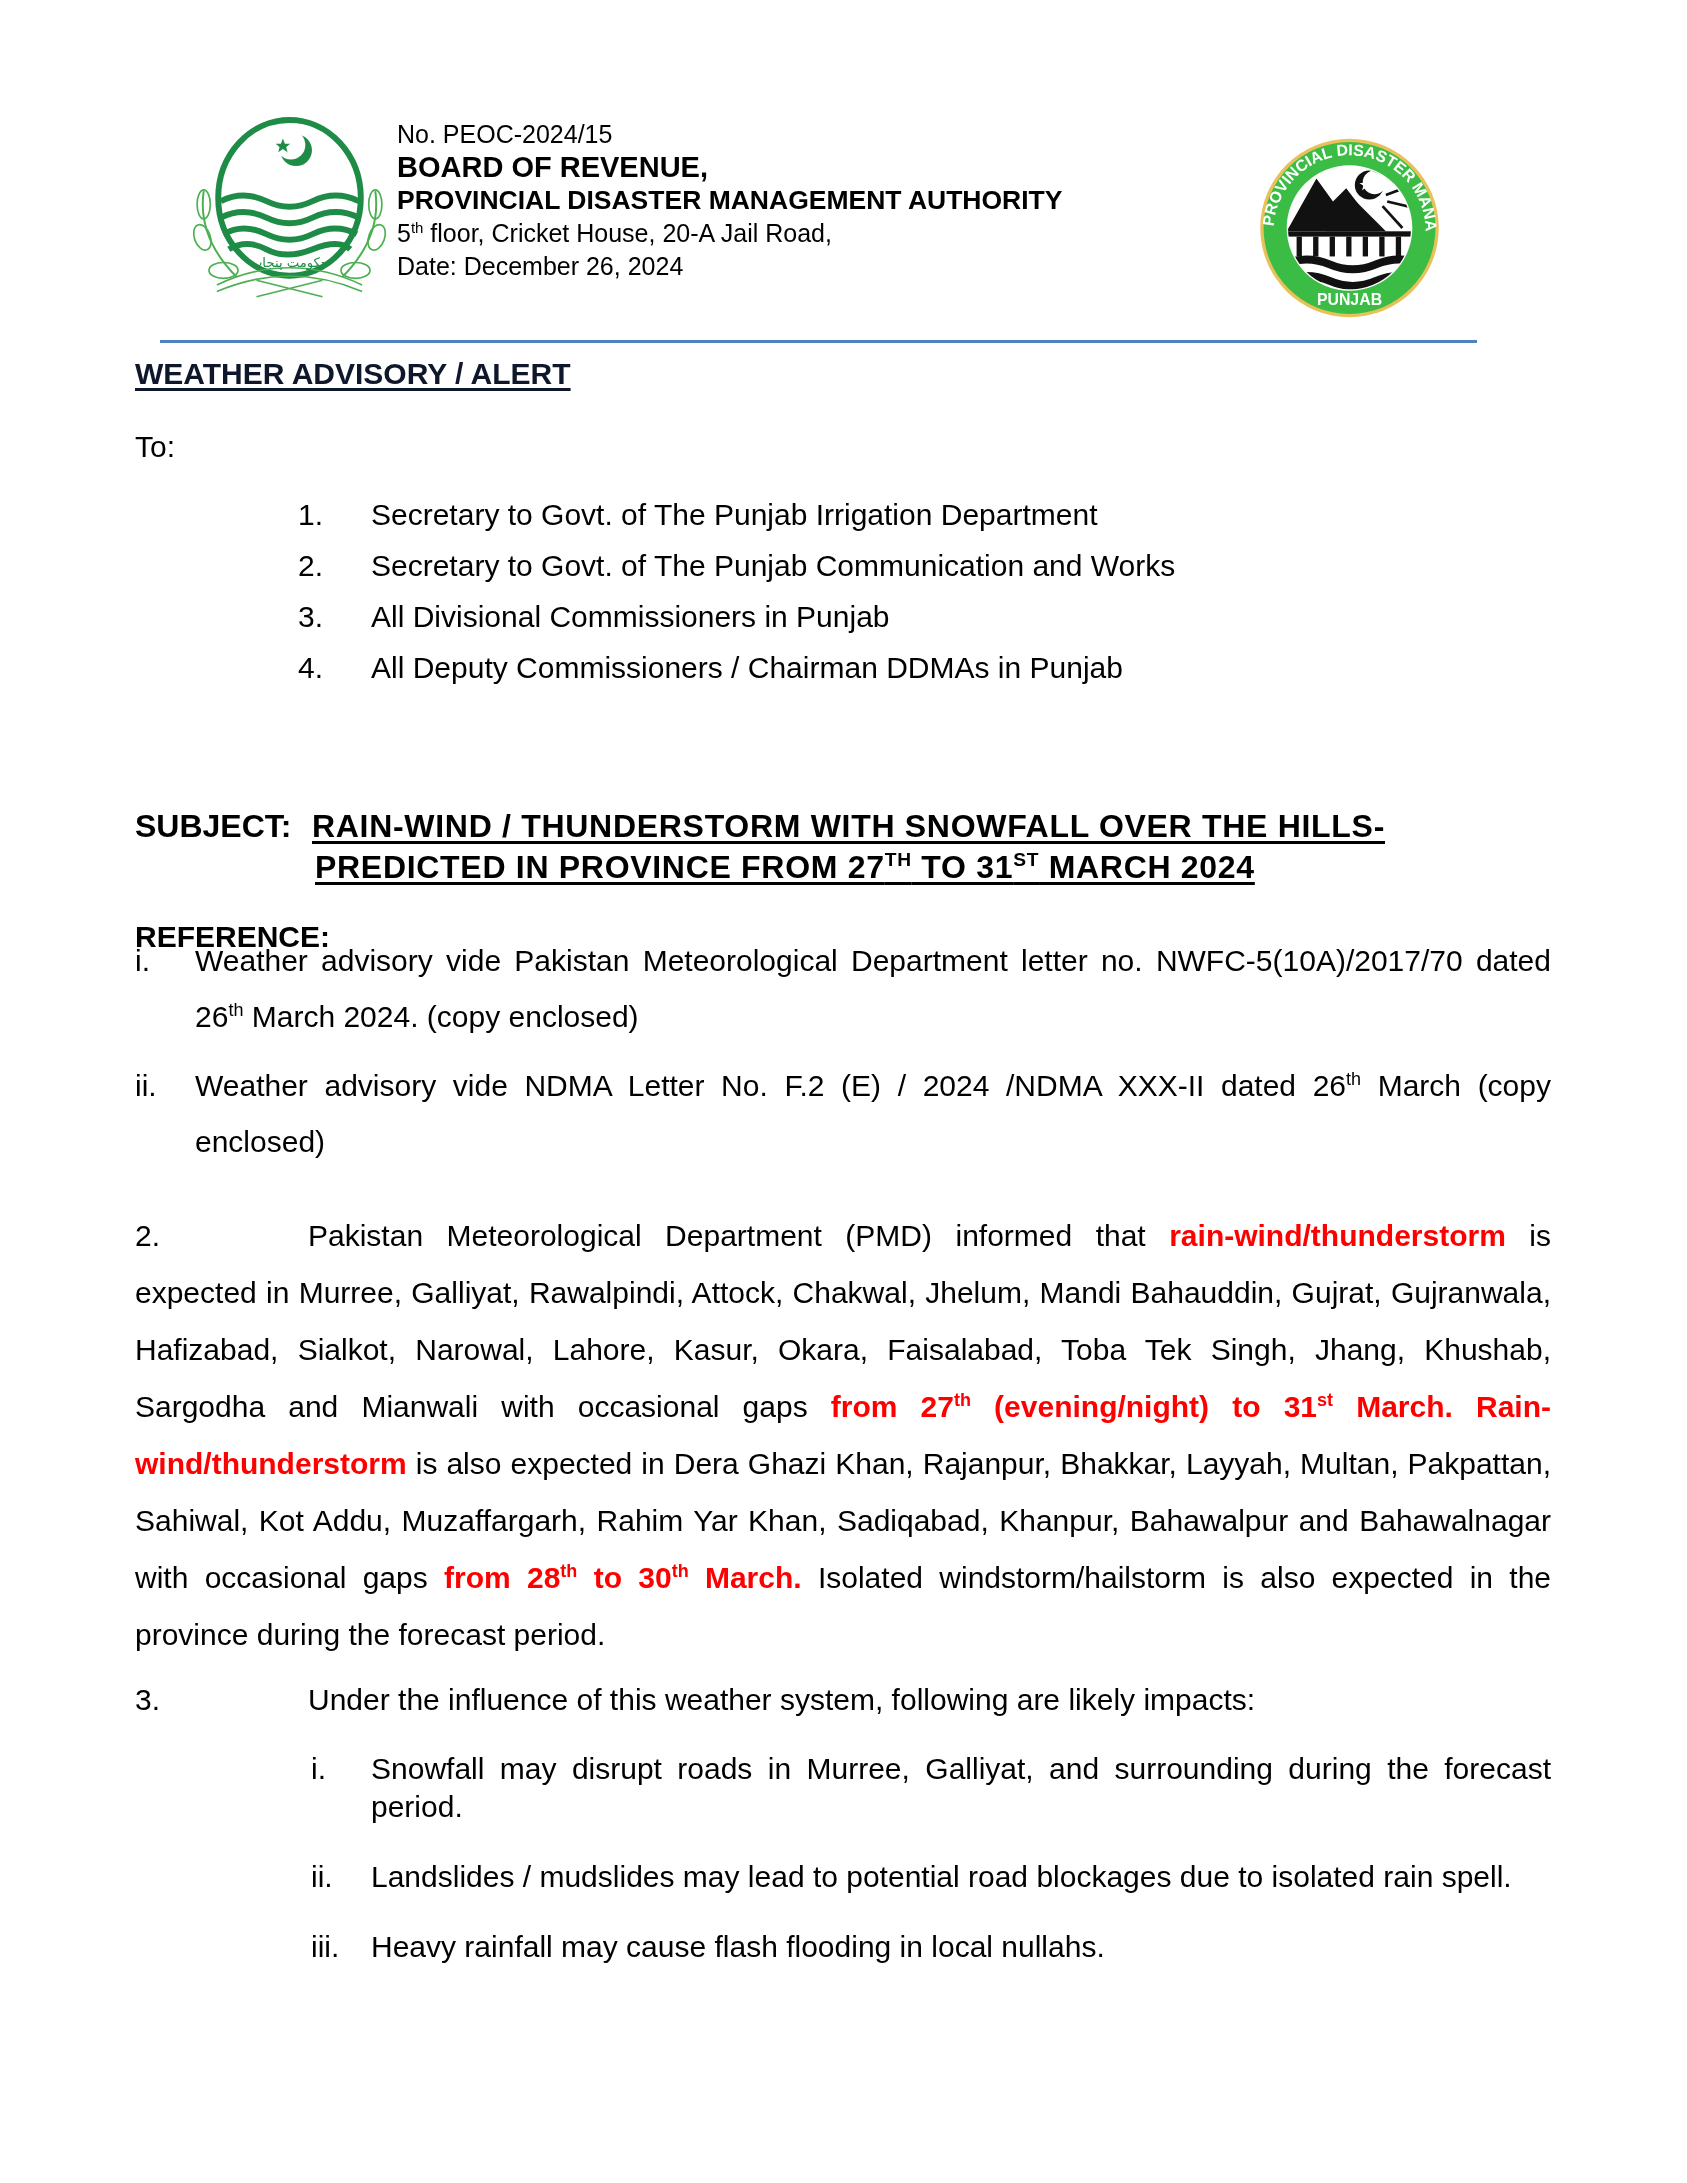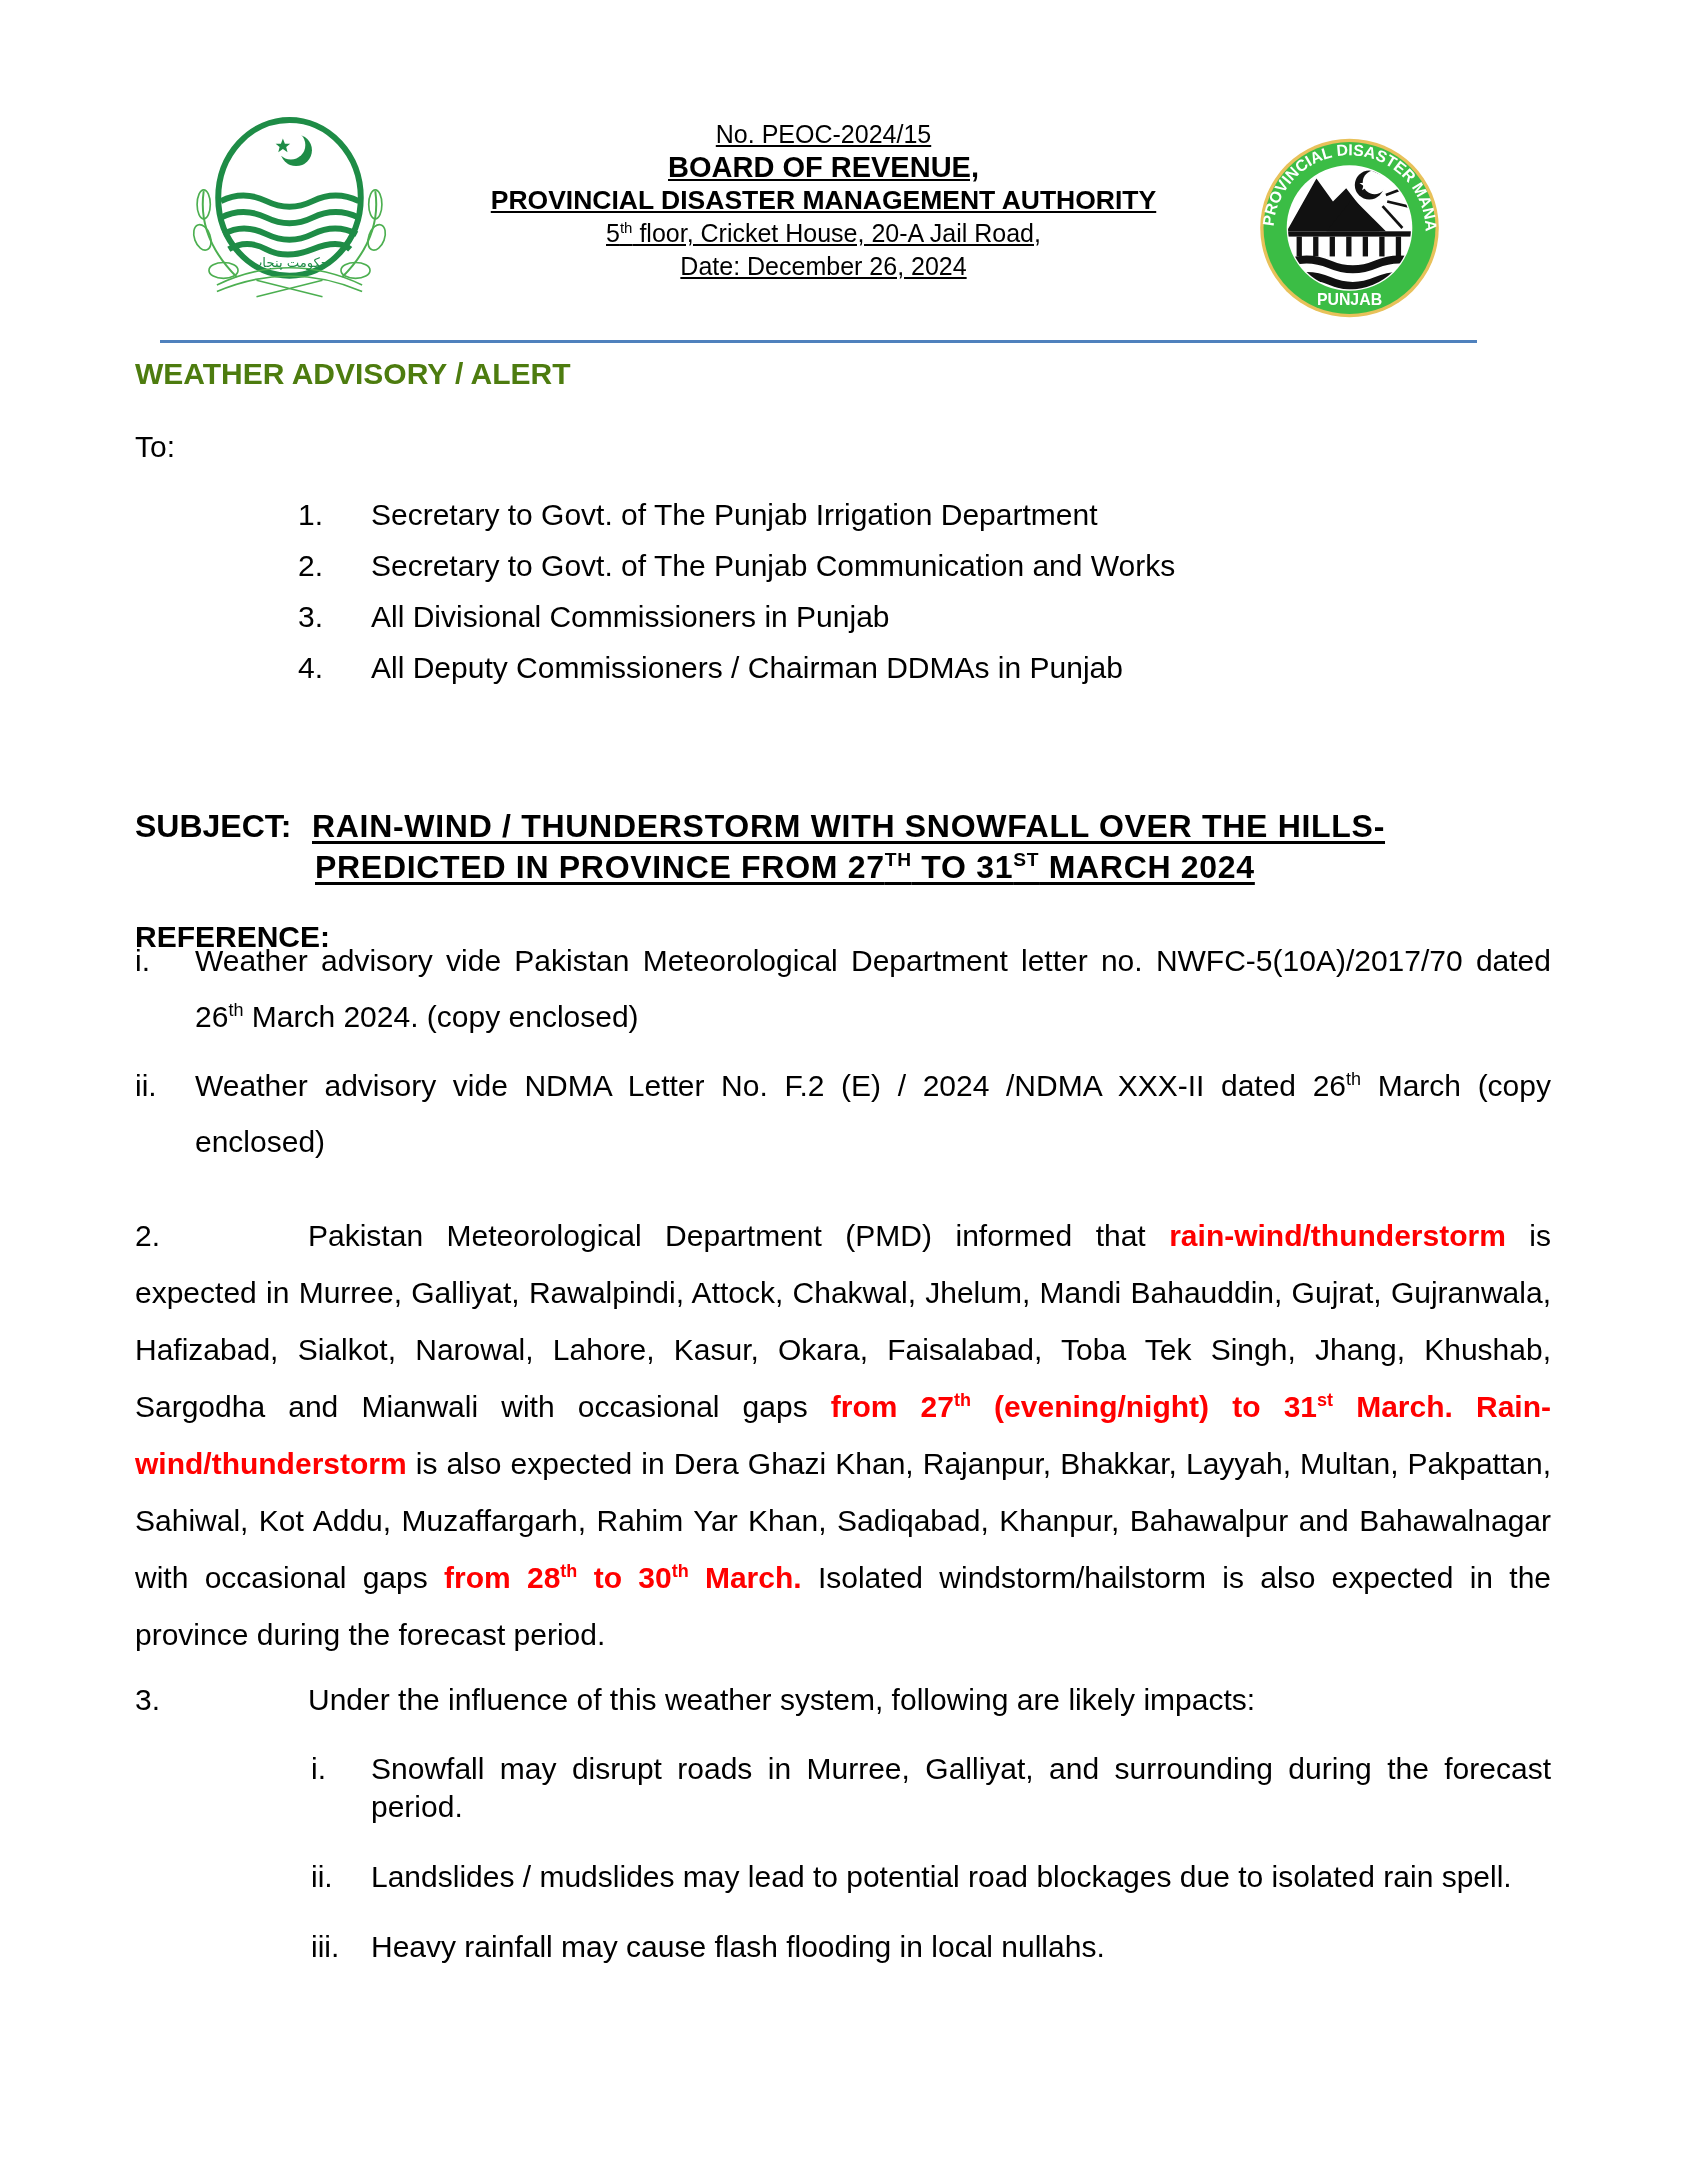--- a/index.html
+++ b/index.html
@@ -3,27 +3,27 @@
 <meta charset="utf-8">
 <style>
   html, body { margin: 0; padding: 0; background: #ffffff; }
   body {
     width: 1687px; height: 2183px; position: relative; overflow: hidden;
     font-family: "Liberation Sans", sans-serif; color: #000;
   }
   .abs { position: absolute; }
   .logo-left { left: 177px; top: 112px; width: 225px; height: 198px; }
   .logo-right { left: 1247px; top: 132px; width: 205px; height: 192px; }
-  .letterhead { position: absolute; left: 397px; width: 853px; top: 118px; text-align: center; line-height: 33px; text-decoration: underline; }
+  .letterhead { position: absolute; left: 397px; width: 853px; top: 118px; text-align: left; line-height: 33px; }
   .lh-line { font-size: 25px; }
   .lh-bold { font-weight: bold; font-size: 26.5px; }
   .lh-bold.big { font-size: 29px; }
   sup { font-size: 60%; line-height: 0; vertical-align: super; }
   .divider { left: 160px; top: 340px; width: 1317px; height: 3.3px; background: #4f81bd; }
-  .alert-title { left: 135px; top: 357px; font-size: 30px; font-weight: bold; color: #4d7c0f; text-decoration-thickness: 3.3px; text-underline-offset: 4px; }
+  .alert-title { left: 135px; top: 357px; font-size: 30px; font-weight: bold; color: #0f172a; text-decoration: underline; text-decoration-thickness: 3.3px; text-underline-offset: 4px; }
   .to { left: 135px; top: 430px; font-size: 30px; }
   .recipients { left: 298px; top: 498px; font-size: 30px; }
   .recipients .ri { height: 51px; display: flex; }
   .recipients .num { width: 73px; }
   .subject { left: 135px; top: 758px; font-size: 32px; font-weight: bold; line-height: 41px; margin-top: 48px; }
   .subject .sub-lab { display: inline-block; width: 177px; }
   .subject u { text-decoration-thickness: 3.3px; text-underline-offset: 4px; letter-spacing: 0.7px; }
   .subject .line2 { padding-left: 180px; }
   .reference { left: 135px; top: 920px; font-size: 30px; font-weight: bold; }
   .refs { left: 135px; top: 933px; width: 1416px; font-size: 30px; }

